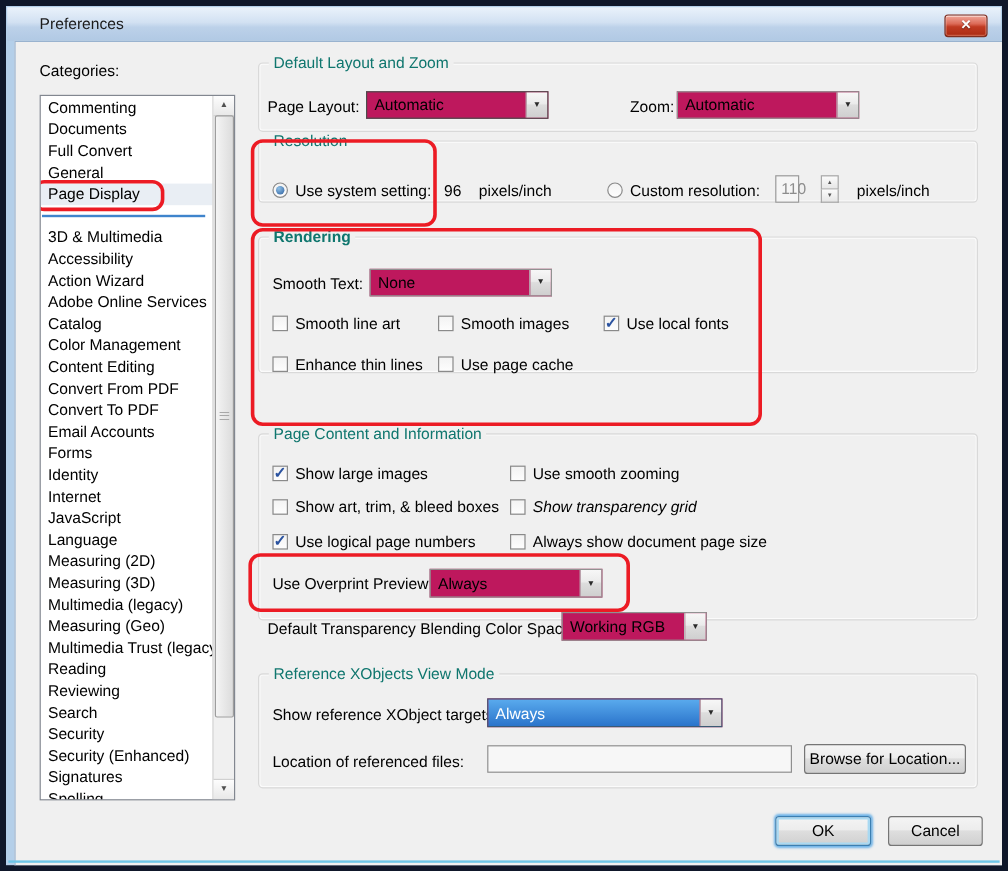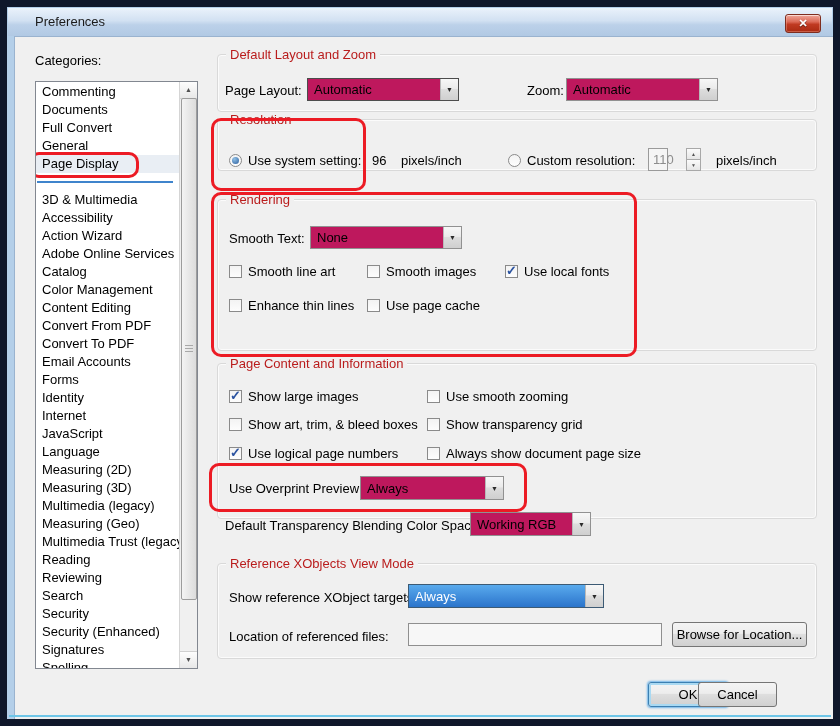--- a/index.html
+++ b/index.html
@@ -1,18 +1,18 @@
 <!DOCTYPE html>
 <html><head>
 <meta charset="utf-8">
 <style>
   html,body{margin:0;padding:0;background:#555;}
   .window{
     position:relative;width:840px;height:726px;box-sizing:border-box;
-    background:#b4cfe9;border:7px solid #0f172a;
+    background:#b4cfe9;border:5px solid #0f172a;
     font-family:"Liberation Sans",sans-serif;font-size:13px;color:#000;
     overflow:hidden;
   }
   .window::after{content:"";position:absolute;left:2px;right:2px;bottom:2px;height:2px;background:#6ec6e8;}
   .titlebar{
     position:absolute;left:1px;top:1px;right:1px;height:28px;
     background:linear-gradient(#eaf2fb,#d2e1f2 45%,#bcd1e9 60%,#b1c9e4);
   }
   .title-text{position:absolute;left:27px;top:6px;color:#1b1b1b;}
   .close-btn{
@@ -35,21 +35,21 @@
   .sep-line{height:2px;background:#3f84cc;width:136px;margin-left:1px;}
   .vscroll{position:absolute;top:0;right:0;width:17px;height:100%;background:#f0f0f0;border-left:1px solid #d5d5d5;}
   .scroll-btn{position:absolute;left:0;width:17px;height:16px;background:linear-gradient(#fdfdfd,#e8e8e8);color:#505050;font-size:7px;text-align:center;line-height:16px;cursor:pointer;}
   .scroll-btn.up{top:0;border-bottom:1px solid #d0d0d0;}
   .scroll-btn.down{bottom:0;border-top:1px solid #d0d0d0;}
   .scroll-thumb{position:absolute;left:1px;top:16px;width:14px;height:500px;background:linear-gradient(90deg,#f4f4f4,#e9e9e9 45%,#dcdcdc);border:1px solid #9d9d9d;border-radius:2px;cursor:pointer;}
   .thumb-grip{position:absolute;left:3px;top:50%;margin-top:-4px;width:8px;height:7px;
     background:repeating-linear-gradient(#a8a8a8 0 1px,transparent 1px 3px);}
   
   .gb{position:absolute;left:210px;width:600px;border:1px solid #d9d9d9;border-radius:4px;box-shadow:inset 0 0 0 1px #fbfbfb;box-sizing:border-box;}
-  .gb-title{position:absolute;top:-8px;left:8px;background:#f0f0f0;padding:0 4px;white-space:nowrap;color:#b91c1c;}
+  .gb-title{position:absolute;top:-8px;left:8px;background:#f0f0f0;padding:0 4px;white-space:nowrap;color:#0f766e;}
   
   .combo{position:absolute;height:23px;background:#be185d;border:1px solid #919191;box-sizing:border-box;display:flex;align-items:stretch;cursor:pointer;}
   .combo.focus-border{border-color:#4c4c4c;}
   .combo-text{flex:1;display:flex;align-items:center;padding:0 6px;white-space:nowrap;overflow:hidden;}
   .combo-arrow{width:17px;border-left:1px solid #b9b9b9;background:linear-gradient(#f7f7f7,#ebebeb 45%,#dddddd 50%,#cfcfcf);display:flex;align-items:center;justify-content:center;font-size:7px;color:#2a2a2a;}
   .combo.hl{border-color:#3c5a74;}
   .combo.hl .combo-text{background:linear-gradient(#59aaed,#2b74cb);color:#fff;}
   .cb,.rad{position:absolute;display:flex;align-items:center;gap:6px;height:16px;white-space:nowrap;cursor:default;}
   .box{width:13px;height:13px;border:1px solid #8a8a8a;background:linear-gradient(#f3f3f3,#fdfdfd);box-sizing:border-box;position:relative;flex:0 0 auto;}
   .mark{display:none;position:absolute;left:0;top:-3px;font-size:13px;font-weight:bold;color:#2b53a0;}
@@ -157,21 +157,21 @@
   <div class="spinner" style="left:679px;top:141px;">
     <div class="spin-btn">
         <span>▲</span>
       </div>
     <div class="spin-btn">
         <span>▼</span>
       </div>
   </div>
   <span class="lbl" style="left:709px;top:146px;">pixels/inch</span>
 
-  <div class="gb" style="top:192px;height:152px;">
+  <div class="gb" style="top:192px;height:114px;font-weight:bold;">
     <span class="gb-title">Rendering</span>
   </div>
   <span class="lbl" style="left:222px;top:224px;">Smooth Text:</span>
   <div class="combo" style="left:303px;top:219px;width:152px;">
     <span class="combo-text">None</span>
     <span class="combo-arrow">▼</span>
   </div>
   <div class="cb" style="left:222px;top:256px;">
     <span class="box" data-checked="false"></span>
     <span>Smooth line art</span>
@@ -205,21 +205,21 @@
     <span>Show large images</span>
   </div>
   <div class="cb" style="left:420px;top:381px;">
     <span class="box" data-checked="false"></span>
     <span>Use smooth zooming</span>
   </div>
   <div class="cb" style="left:222px;top:409px;">
     <span class="box" data-checked="false"></span>
     <span>Show art, trim, &amp; bleed boxes</span>
   </div>
-  <div class="cb" style="left:420px;top:409px;">
+  <div class="cb" style="left:420px;top:409px;font-style:italic;">
     <span class="box" data-checked="false"></span>
     <span>Show transparency grid</span>
   </div>
   <div class="cb" style="left:222px;top:438px;">
     <span class="box" data-checked="true">
         <span class="mark">✓</span>
       </span>
     <span>Use logical page numbers</span>
   </div>
   <div class="cb" style="left:420px;top:438px;">
@@ -243,18 +243,18 @@
   <span class="lbl" style="left:222px;top:583px;">Show reference XObject targets:</span>
   <div class="combo hl" style="left:401px;top:577px;width:196px;height:24px;">
     <span class="combo-text">Always</span>
     <span class="combo-arrow">▼</span>
   </div>
   <span class="lbl" style="left:222px;top:622px;">Location of referenced files:</span>
   <input class="text-input" style="left: 401px; top: 616px; width: 254px;" value="">
   <button class="btn" style="left:665px;top:615px;width:135px;">Browse for Location...</button>
 
   <button class="btn default" style="left:641px;top:675px;width:80px;">OK</button>
-  <button class="btn" style="left:691px;top:675px;width:79px;">Cancel</button>
+  <button class="btn" style="left:735px;top:675px;width:79px;">Cancel</button>
 
   <div class="ann" style="left:204px;top:111px;width:149px;height:67px;"></div>
   <div class="ann" style="left:204px;top:185px;width:420px;height:159px;"></div>
   <div class="ann" style="left:202px;top:456px;width:312px;height:43px;"></div>
 </div>
 
 </body></html>

